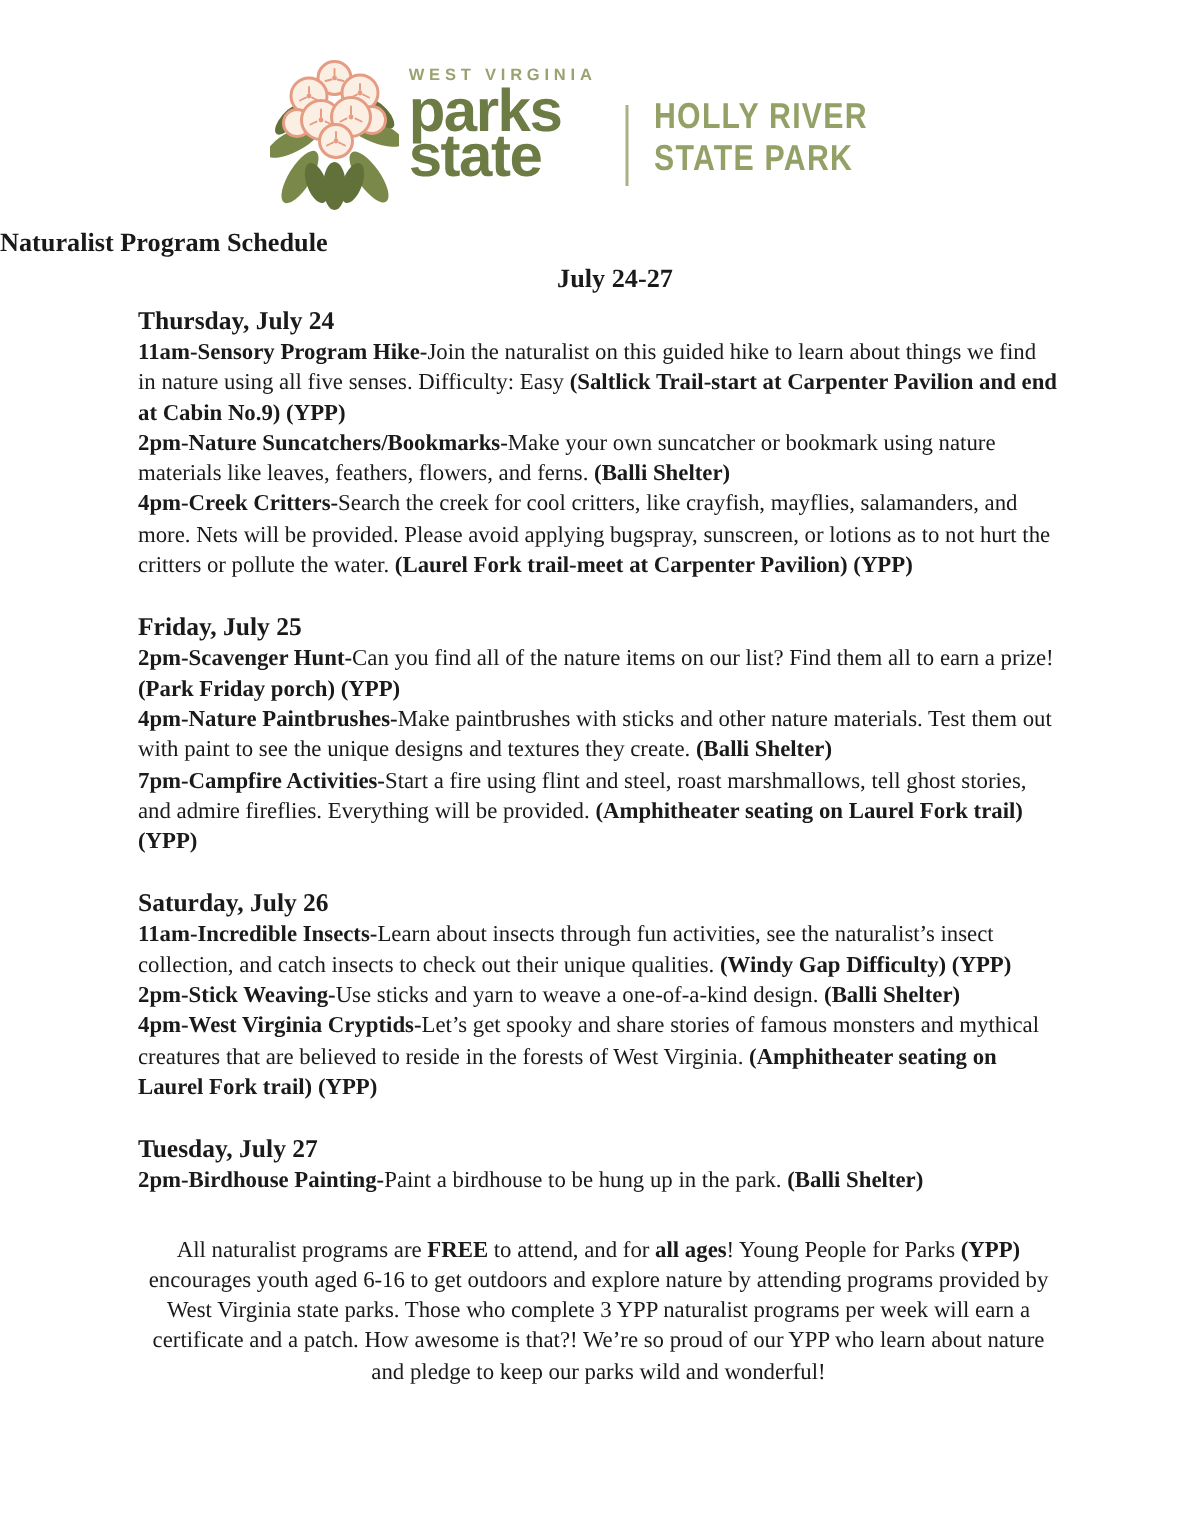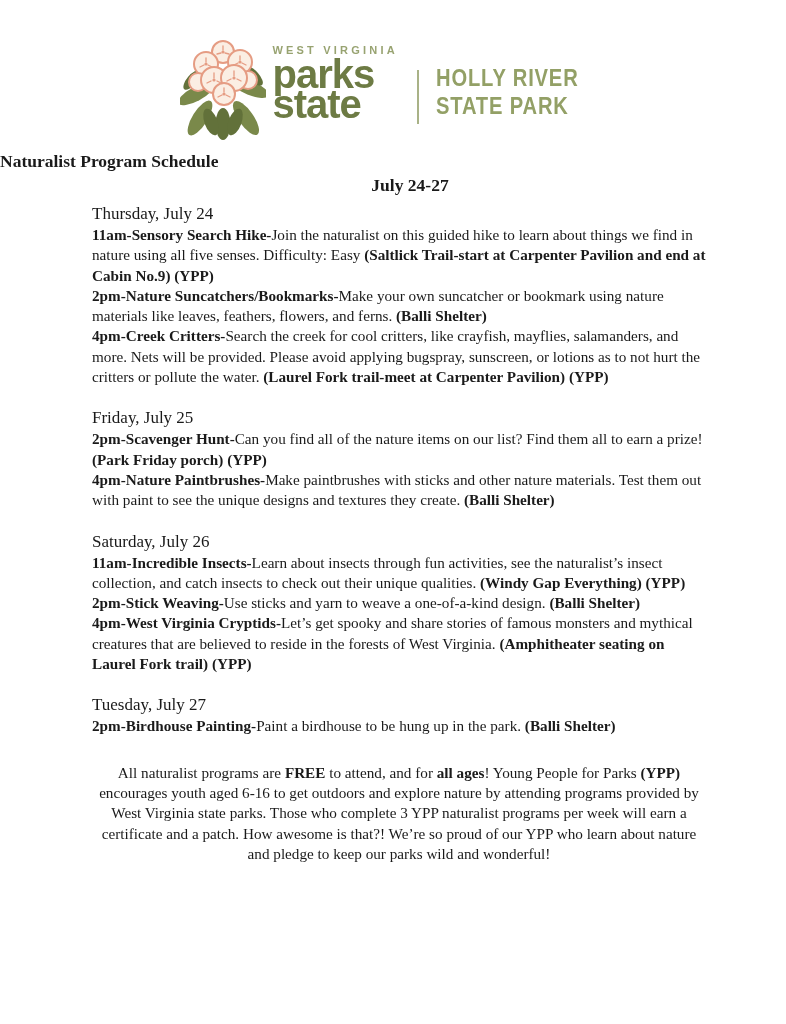--- a/index.html
+++ b/index.html
@@ -72,21 +72,21 @@
     font-weight: bold;
     line-height: 25px;
     margin-left: 34px;
   }
   
   .content { padding: 0 80px 0 92px; }
   .day-section { margin-top: 20px; }
   .day-section:first-child { margin-top: 5px; }
   .day-heading {
     font-size: 17px;
-    font-weight: normal;
+    font-weight: bold;
     line-height: 21px;
     margin-bottom: 1px;
   }
   .event, .footer-para {
     font-size: 15.2px;
     line-height: 20.3px;
     color: #1a1a1a;
   }
   .footer-para { margin-top: 26px; text-align: center; }
   .bold { font-weight: bold; }
@@ -168,34 +168,35 @@
     </div>
   </header>
 
   <h1 class="doc-title">Naturalist Program Schedule</h1>
   <h2 class="doc-subtitle">July 24-27</h2>
 
   <main class="content">
 
     <section class="day-section">
       <h3 class="day-heading">Thursday, July 24</h3>
-      <p class="event"><span class="bold">11am-Sensory Search Hike-</span><span>Join the naturalist on this guided hike to learn about things we find in nature using all five senses. Difficulty: Easy </span><span class="bold">(Saltlick Trail-start at Carpenter Pavilion and end at Cabin No.9) (YPP)</span></p>
+      <p class="event"><span class="bold">11am-Sensory Program Hike-</span><span>Join the naturalist on this guided hike to learn about things we find in nature using all five senses. Difficulty: Easy </span><span class="bold">(Saltlick Trail-start at Carpenter Pavilion and end at Cabin No.9) (YPP)</span></p>
       <p class="event"><span class="bold">2pm-Nature Suncatchers/Bookmarks-</span><span>Make your own suncatcher or bookmark using nature materials like leaves, feathers, flowers, and ferns. </span><span class="bold">(Balli Shelter)</span></p>
       <p class="event"><span class="bold">4pm-Creek Critters-</span><span>Search the creek for cool critters, like crayfish, mayflies, salamanders, and more. Nets will be provided. Please avoid applying bugspray, sunscreen, or lotions as to not hurt the critters or pollute the water. </span><span class="bold">(Laurel Fork trail-meet at Carpenter Pavilion) (YPP)</span></p>
     </section>
 
     <section class="day-section">
       <h3 class="day-heading">Friday, July 25</h3>
       <p class="event"><span class="bold">2pm-Scavenger Hunt-</span><span>Can you find all of the nature items on our list? Find them all to earn a prize! </span><span class="bold">(Park Friday porch) (YPP)</span></p>
       <p class="event"><span class="bold">4pm-Nature Paintbrushes-</span><span>Make paintbrushes with sticks and other nature materials. Test them out with paint to see the unique designs and textures they create. </span><span class="bold">(Balli Shelter)</span></p>
+      <p class="event"><span class="bold">7pm-Campfire Activities-</span><span>Start a fire using flint and steel, roast marshmallows, tell ghost stories, and admire fireflies. Everything will be provided. </span><span class="bold">(Amphitheater seating on Laurel Fork trail) (YPP)</span></p>
     </section>
 
     <section class="day-section">
       <h3 class="day-heading">Saturday, July 26</h3>
-      <p class="event"><span class="bold">11am-Incredible Insects-</span><span>Learn about insects through fun activities, see the naturalist’s insect collection, and catch insects to check out their unique qualities. </span><span class="bold">(Windy Gap Everything) (YPP)</span></p>
+      <p class="event"><span class="bold">11am-Incredible Insects-</span><span>Learn about insects through fun activities, see the naturalist’s insect collection, and catch insects to check out their unique qualities. </span><span class="bold">(Windy Gap Difficulty) (YPP)</span></p>
       <p class="event"><span class="bold">2pm-Stick Weaving-</span><span>Use sticks and yarn to weave a one-of-a-kind design. </span><span class="bold">(Balli Shelter)</span></p>
       <p class="event"><span class="bold">4pm-West Virginia Cryptids-</span><span>Let’s get spooky and share stories of famous monsters and mythical creatures that are believed to reside in the forests of West Virginia. </span><span class="bold">(Amphitheater seating on Laurel Fork trail) (YPP)</span></p>
     </section>
 
     <section class="day-section">
       <h3 class="day-heading">Tuesday, July 27</h3>
       <p class="event"><span class="bold">2pm-Birdhouse Painting-</span><span>Paint a birdhouse to be hung up in the park. </span><span class="bold">(Balli Shelter)</span></p>
     </section>
 
     <p class="footer-para"><span>All naturalist programs are </span><span class="bold">FREE</span><span> to attend, and for </span><span class="bold">all ages</span><span>! Young People for Parks </span><span class="bold">(YPP)</span><span> encourages youth aged 6-16 to get outdoors and explore nature by attending programs provided by West Virginia state parks. Those who complete 3 YPP naturalist programs per week will earn a certificate and a patch. How awesome is that?! We’re so proud of our YPP who learn about nature and pledge to keep our parks wild and wonderful!</span></p>

